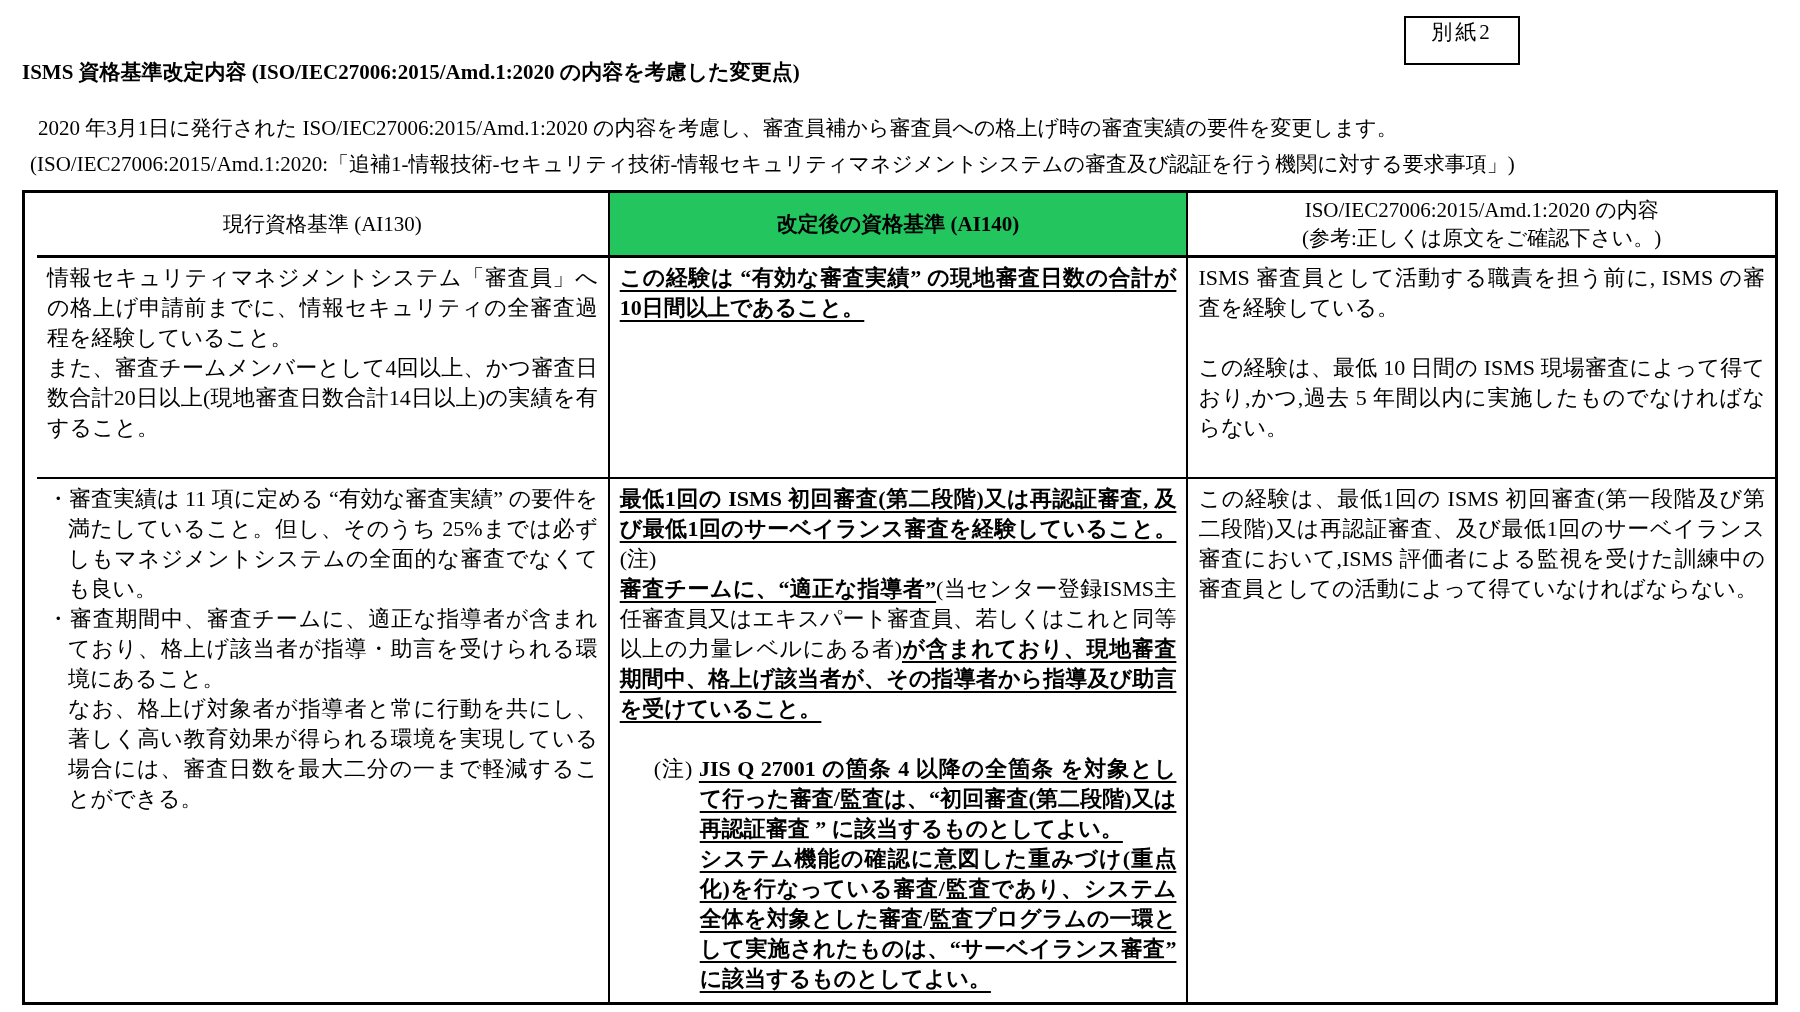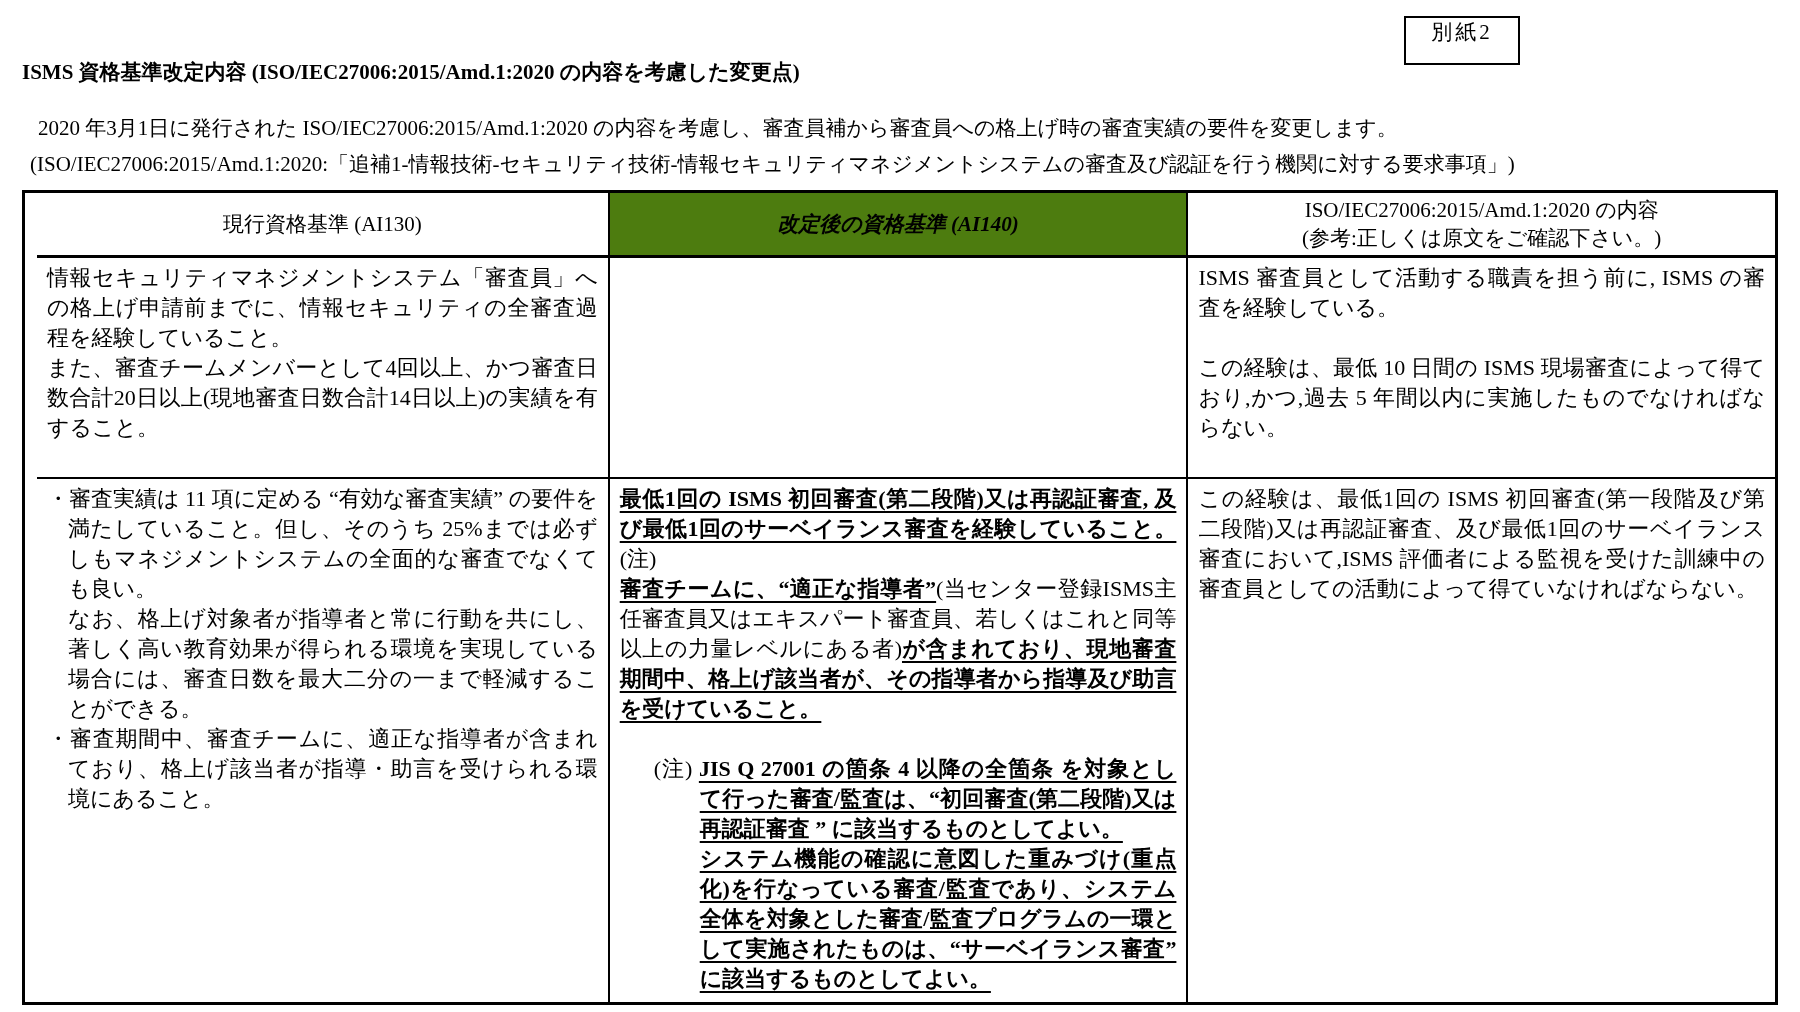--- a/index.html
+++ b/index.html
@@ -35,21 +35,21 @@
     box-sizing: border-box;
     display: flex; flex-direction: column;
     align-items: center; justify-content: center;
     height: 62px; font-size: 21px; text-align: center; line-height: 28px;
   }
   .trow { display: flex; }
   .trow.r2 { border-top: 2px solid #000; }
   .c1 { width: 575px; }
   .c2 { width: 585px; border-left: 2px solid #000; border-right: 2px solid #000; }
   .c3 { width: 591px; flex: 1 1 auto; }
-  .th.c2 { background: #4d7c0f; font-weight: bold; font-style: italic; }
+  .th.c2 { background: #22c55e; font-weight: bold; }
   .td {
     box-sizing: border-box;
     padding: 5px 10px 8px 10px;
     font-size: 22px; line-height: 30px;
     text-align: justify;
   }
   .r1 .td { min-height: 219px; }
   .r2 .td { min-height: 518px; }
   .para { margin: 0; }
   .em { font-weight: bold; text-decoration: underline; text-underline-offset: 5px; text-decoration-thickness: 1.5px; }
@@ -78,31 +78,32 @@
       <div>ISO/IEC27006:2015/Amd.1:2020 の内容</div>
       <div>(参考:正しくは原文をご確認下さい。)</div>
     </div>
   </div>
   <div class="trow r1">
     <div class="td c1">
         <div class="para"><span>情報セキュリティマネジメントシステム「審査員」への格上げ申請前までに、情報セキュリティの全審査過程を経験していること。</span></div>
         <div class="para"><span>また、審査チームメンバーとして4回以上、かつ審査日数合計20日以上(現地審査日数合計14日以上)の実績を有すること。</span></div>
       </div>
     <div class="td c2">
+        <div class="para"><span class="em">この経験は “有効な審査実績” の現地審査日数の合計が10日間以上であること。</span></div>
       </div>
     <div class="td c3">
         <div class="para"><span>ISMS 審査員として活動する職責を担う前に, ISMS の審査を経験している。</span></div>
         <div class="para gap"><span>この経験は、最低 10 日間の ISMS 現場審査によって得ており,かつ,過去 5 年間以内に実施したものでなければならない。</span></div>
       </div>
   </div>
   <div class="trow r2">
     <div class="td c1">
         <div class="para bullet"><span>・審査実績は 11 項に定める “有効な審査実績” の要件を満たしていること。但し、そのうち 25%までは必ずしもマネジメントシステムの全面的な審査でなくても良い。</span></div>
+        <div class="para bullet"><span>・審査期間中、審査チームに、適正な指導者が含まれており、格上げ該当者が指導・助言を受けられる環境にあること。</span></div>
         <div class="para indent1"><span>なお、格上げ対象者が指導者と常に行動を共にし、著しく高い教育効果が得られる環境を実現している場合には、審査日数を最大二分の一まで軽減することができる。</span></div>
-        <div class="para bullet"><span>・審査期間中、審査チームに、適正な指導者が含まれており、格上げ該当者が指導・助言を受けられる環境にあること。</span></div>
       </div>
     <div class="td c2">
         <div class="para"><span class="em">最低1回の ISMS 初回審査(第二段階)又は再認証審査, 及び最低1回のサーベイランス審査を経験していること。</span><span>(注)</span></div>
         <div class="para"><span class="em">審査チームに、“適正な指導者”</span><span>(当センター登録ISMS主任審査員又はエキスパート審査員、若しくはこれと同等以上の力量レベルにある者)</span><span class="em">が含まれており、現地審査期間中、格上げ該当者が、その指導者から指導及び助言を受けていること。</span></div>
         <div class="para note gap"><span>(注) </span><span class="em">JIS Q 27001 の箇条 4 以降の全箇条 を対象として行った審査/監査は、“初回審査(第二段階)又は再認証審査 ” に該当するものとしてよい。</span></div>
         <div class="para note-cont"><span class="em">システム機能の確認に意図した重みづけ(重点化)を行なっている審査/監査であり、システム全体を対象とした審査/監査プログラムの一環として実施されたものは、“サーベイランス審査” に該当するものとしてよい。</span></div>
       </div>
     <div class="td c3">
         <div class="para"><span>この経験は、最低1回の ISMS 初回審査(第一段階及び第二段階)又は再認証審査、及び最低1回のサーベイランス審査において,ISMS 評価者による監視を受けた訓練中の審査員としての活動によって得ていなければならない。</span></div>
       </div>

